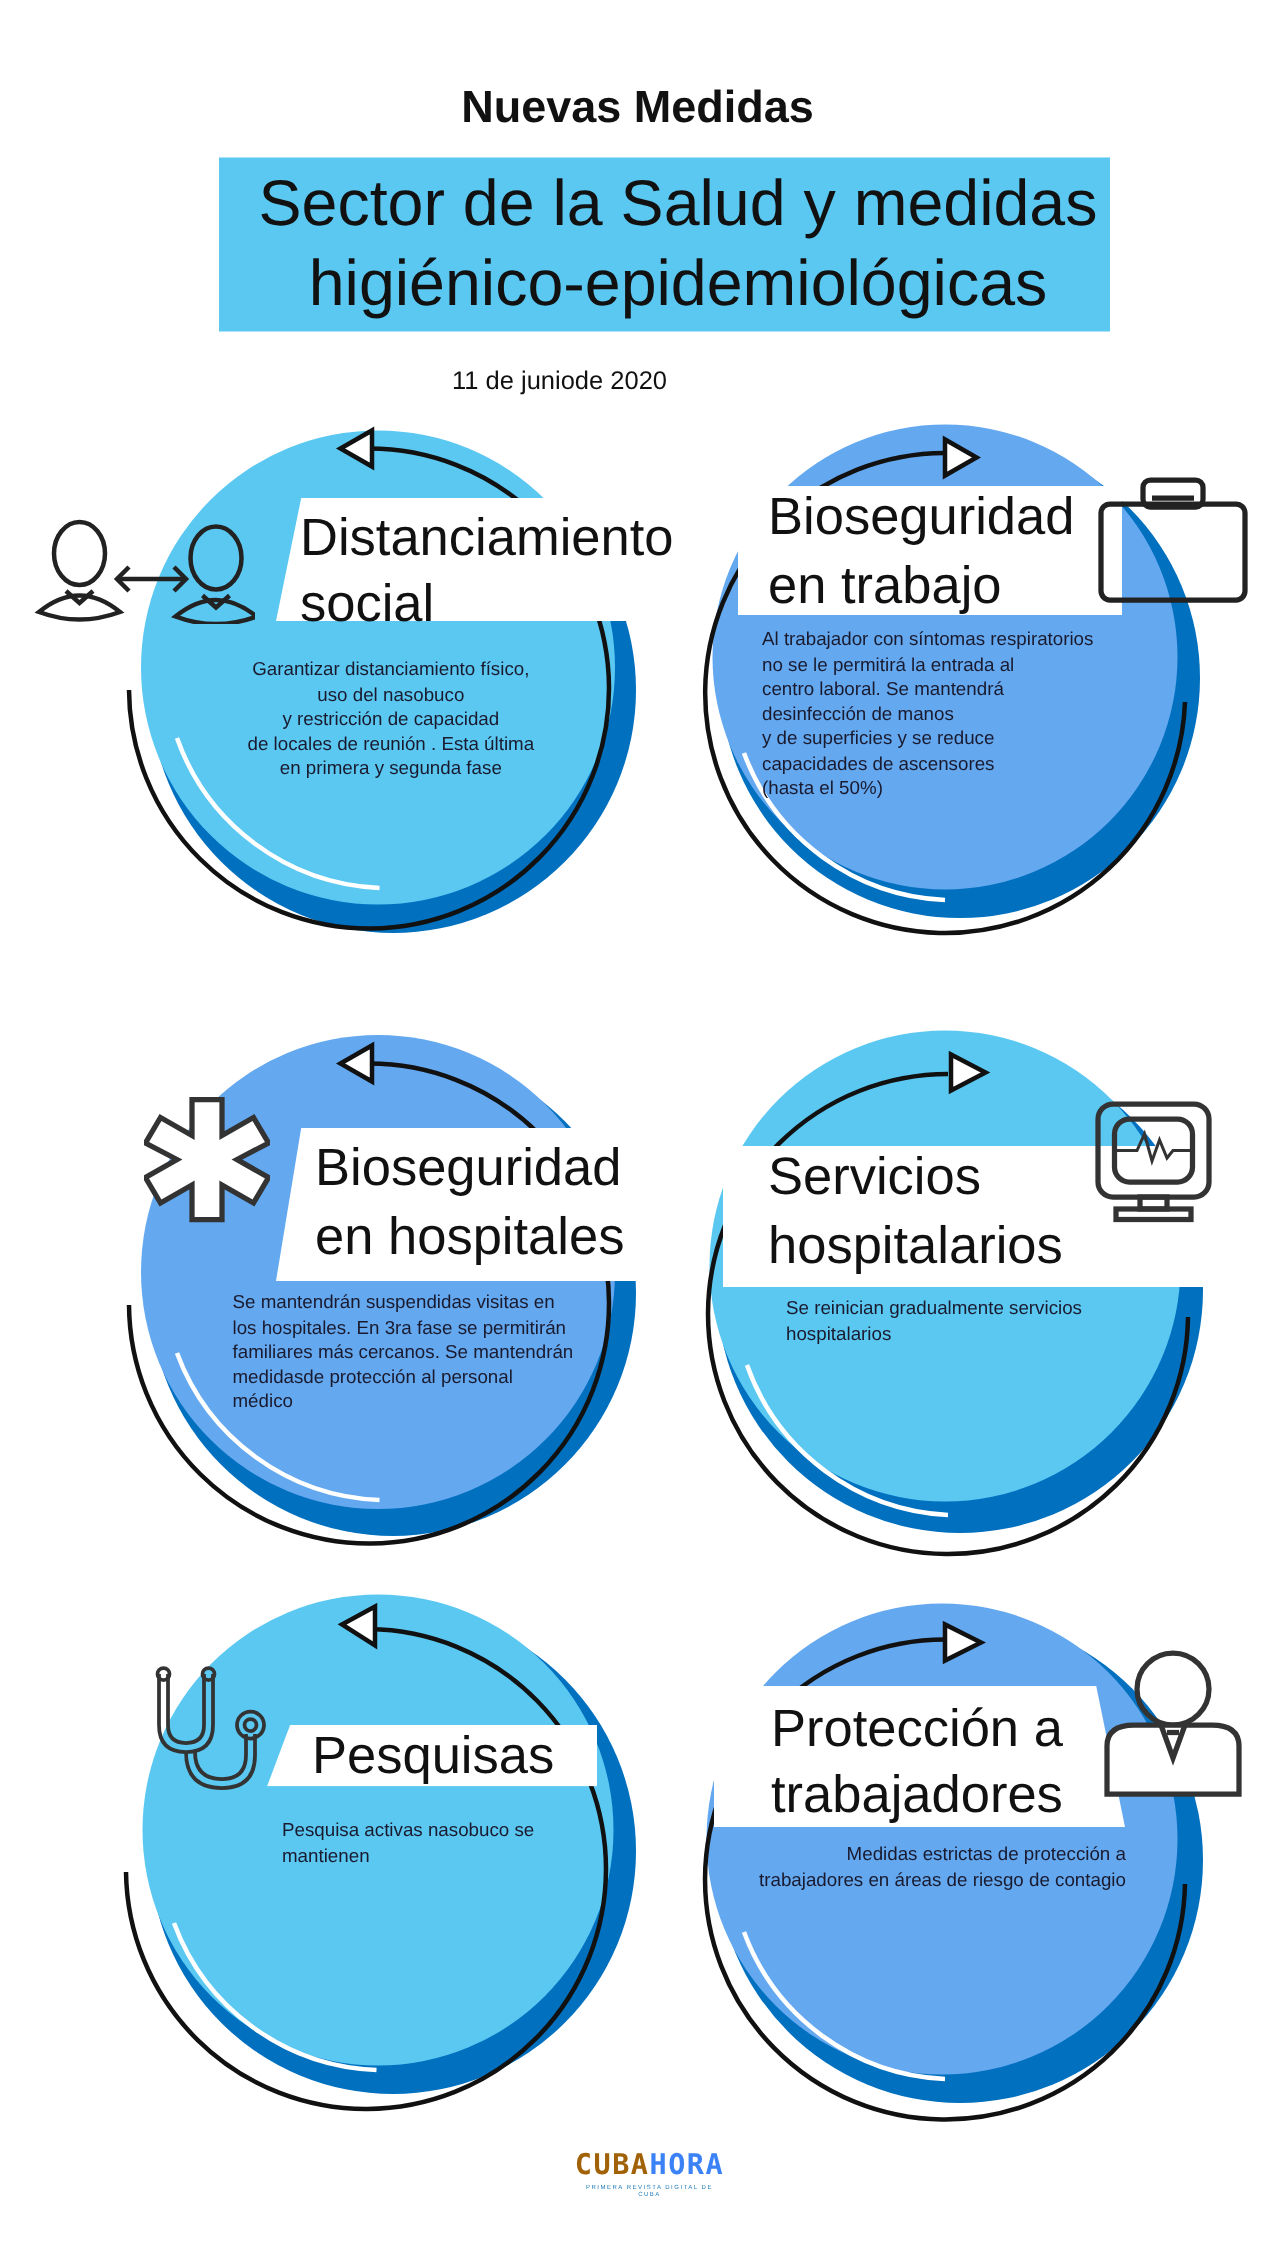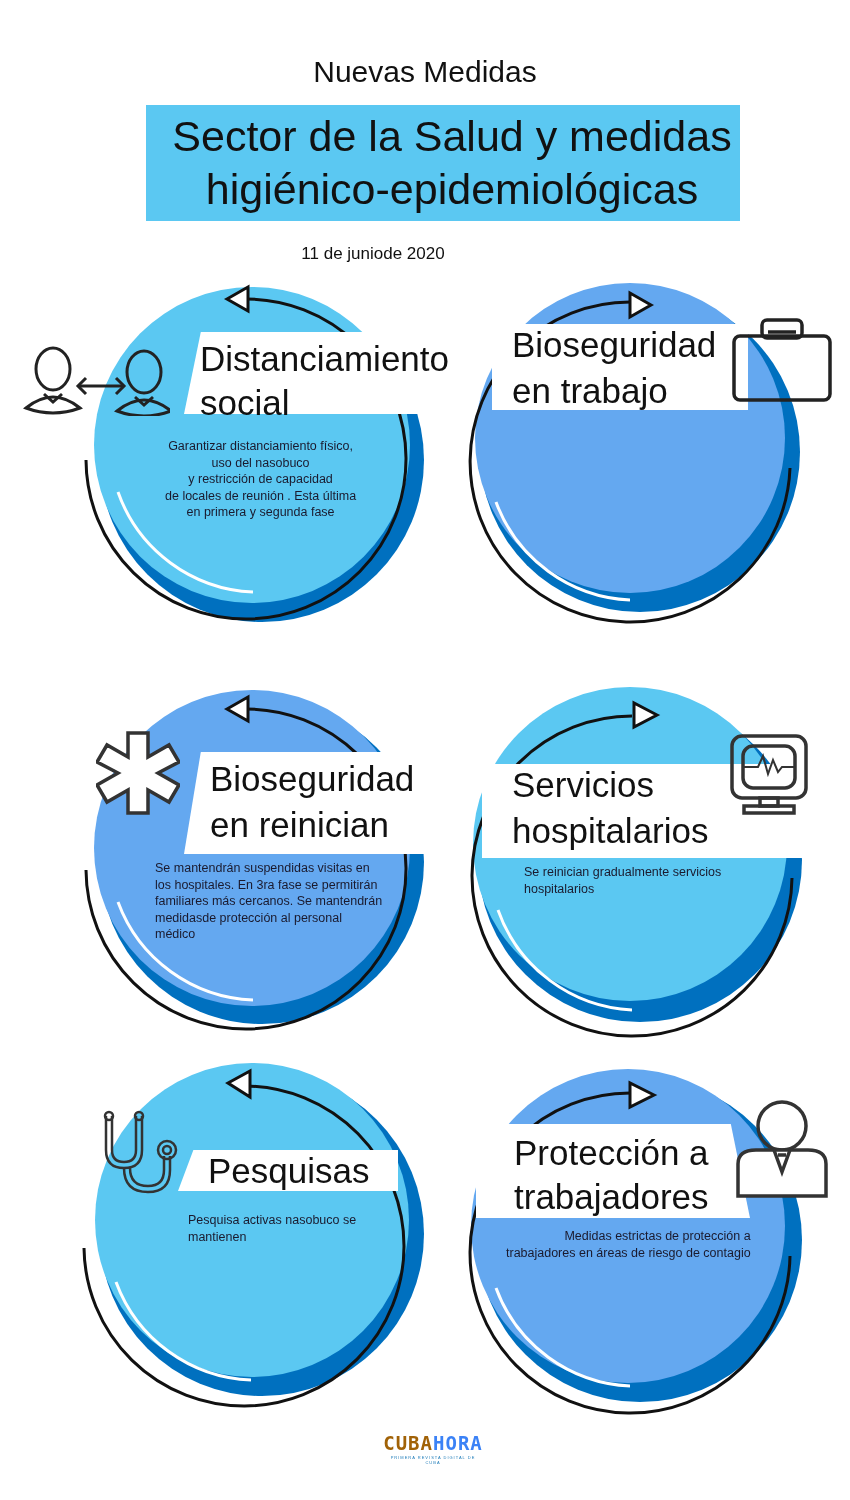--- a/index.html
+++ b/index.html
@@ -1,18 +1,18 @@
 <!DOCTYPE html>
 <html><head>
 <meta charset="utf-8">
 <style>
   html, body { margin:0; padding:0; background:#ffffff; }
   body { width:850px; height:1500px; position:relative; overflow:hidden; font-family:"Liberation Sans", "DejaVu Sans", sans-serif; color:#111; }
   .abs { position:absolute; }
-  .kicker { left:0; width:850px; top:55px; text-align:center; font-size:30px; color:#111; }
+  .kicker { left:0; width:850px; top:55px; text-align:center; font-size:30px; color:#111;font-weight:bold; }
   .title-box { left:146px; top:105px; width:594px; height:116px; background:#5bc8f2; }
   .title-line { left:146px; width:612px; text-align:center; font-size:43px; color:#111; line-height:1; }
   .date { left:0; width:746px; top:244px; text-align:center; font-size:17px; color:#111; }
 
   .card { position:absolute; width:430px; height:370px; }
   .card svg.bg { position:absolute; left:0; top:0; width:430px; height:370px; overflow:visible; }
   .card .band { position:absolute; background:#ffffff; }
   .card .head { position:absolute; font-size:35px; line-height:45px; color:#111; white-space:nowrap; }
   .card .body { position:absolute; font-size:12.5px; line-height:16.5px; color:#1a1a2e; white-space:pre-line; }
   .card .icon { position:absolute; }
@@ -69,40 +69,47 @@
   <svg class="bg" viewBox="0 0 430 370">
     <circle cx="210" cy="172" r="160" fill="#0070bf"></circle>
     <circle cx="200" cy="158" r="155" fill="#64a8f0"></circle>
     <path d="M66 222 A150 150 0 0 0 200 320" stroke="#fff" stroke-width="3" fill="none"></path>
     <path d="M200 22 A160 160 0 1 0 360 188" stroke="#111" stroke-width="3" fill="none"></path>
     <polygon points="221,25 200,13 200,37" fill="#fff" stroke="#111" stroke-width="3"></polygon>
   </svg>
   <div class="band" style="left:62px; top:44px; width:256px; height:86px;"></div>
   <div class="head" style="left:82px; top:42px;">Bioseguridad</div>
   <div class="head" style="left:82px; top:88px;text-align:center;">en trabajo</div>
+  <div class="body" style="left:78px; top:138px;">Al trabajador con síntomas respiratorios
+no se le permitirá la entrada al
+centro laboral. Se mantendrá
+desinfección de manos
+ y de superficies y se reduce
+capacidades de ascensores
+(hasta el 50%)</div>
   <svg class="icon" style="left:302px; top:38px;" width="100" height="86" viewBox="0 0 100 86">
     <g fill="none" stroke="#222" stroke-width="3.5">
       <rect x="2" y="18" width="96" height="64" rx="6"></rect>
       <rect x="30" y="2" width="40" height="18" rx="5"></rect>
       <line x1="36" y1="14" x2="64" y2="14"></line>
     </g>
   </svg>
 </div>
 
 <div class="card" style="left:0; top:680px;">
   <svg class="bg" viewBox="0 0 430 370">
     <circle cx="262" cy="182" r="162" fill="#0070bf"></circle>
     <circle cx="252" cy="168" r="158" fill="#64a8f0"></circle>
     <path d="M118 222 A150 150 0 0 0 253 320" stroke="#fff" stroke-width="3" fill="none"></path>
     <path d="M245 29 A160 160 0 1 1 86 190" stroke="#111" stroke-width="3" fill="none"></path>
     <polygon points="227,29 248,17 248,41" fill="#fff" stroke="#111" stroke-width="3"></polygon>
   </svg>
   <div class="band" style="left:184px; top:72px; width:240px; height:102px; clip-path:polygon(7% 0,100% 0,100% 100%,0 100%);"></div>
   <div class="head" style="left:210px; top:76px;">Bioseguridad</div>
-  <div class="head" style="left:210px; top:122px;">en reinician</div>
+  <div class="head" style="left:210px; top:122px;">en hospitales</div>
   <div class="body" style="left:155px; top:180px;">Se mantendrán suspendidas visitas en
 los hospitales. En 3ra fase se permitirán
 familiares más cercanos. Se mantendrán
 medidasde protección al personal
 médico</div>
   <svg class="icon" style="left:96px; top:50px;" width="84" height="86" viewBox="0 0 84 86">
     <polygon fill="#fff" stroke="#333" stroke-width="3.5" stroke-linejoin="miter" points="32,3 52,3 52,27 73,15 83,32 62,43 83,55 73,72 52,60 52,83 32,83 32,60 11,72 1,55 22,43 1,32 11,15 32,27"></polygon>
   </svg>
 </div>
 

